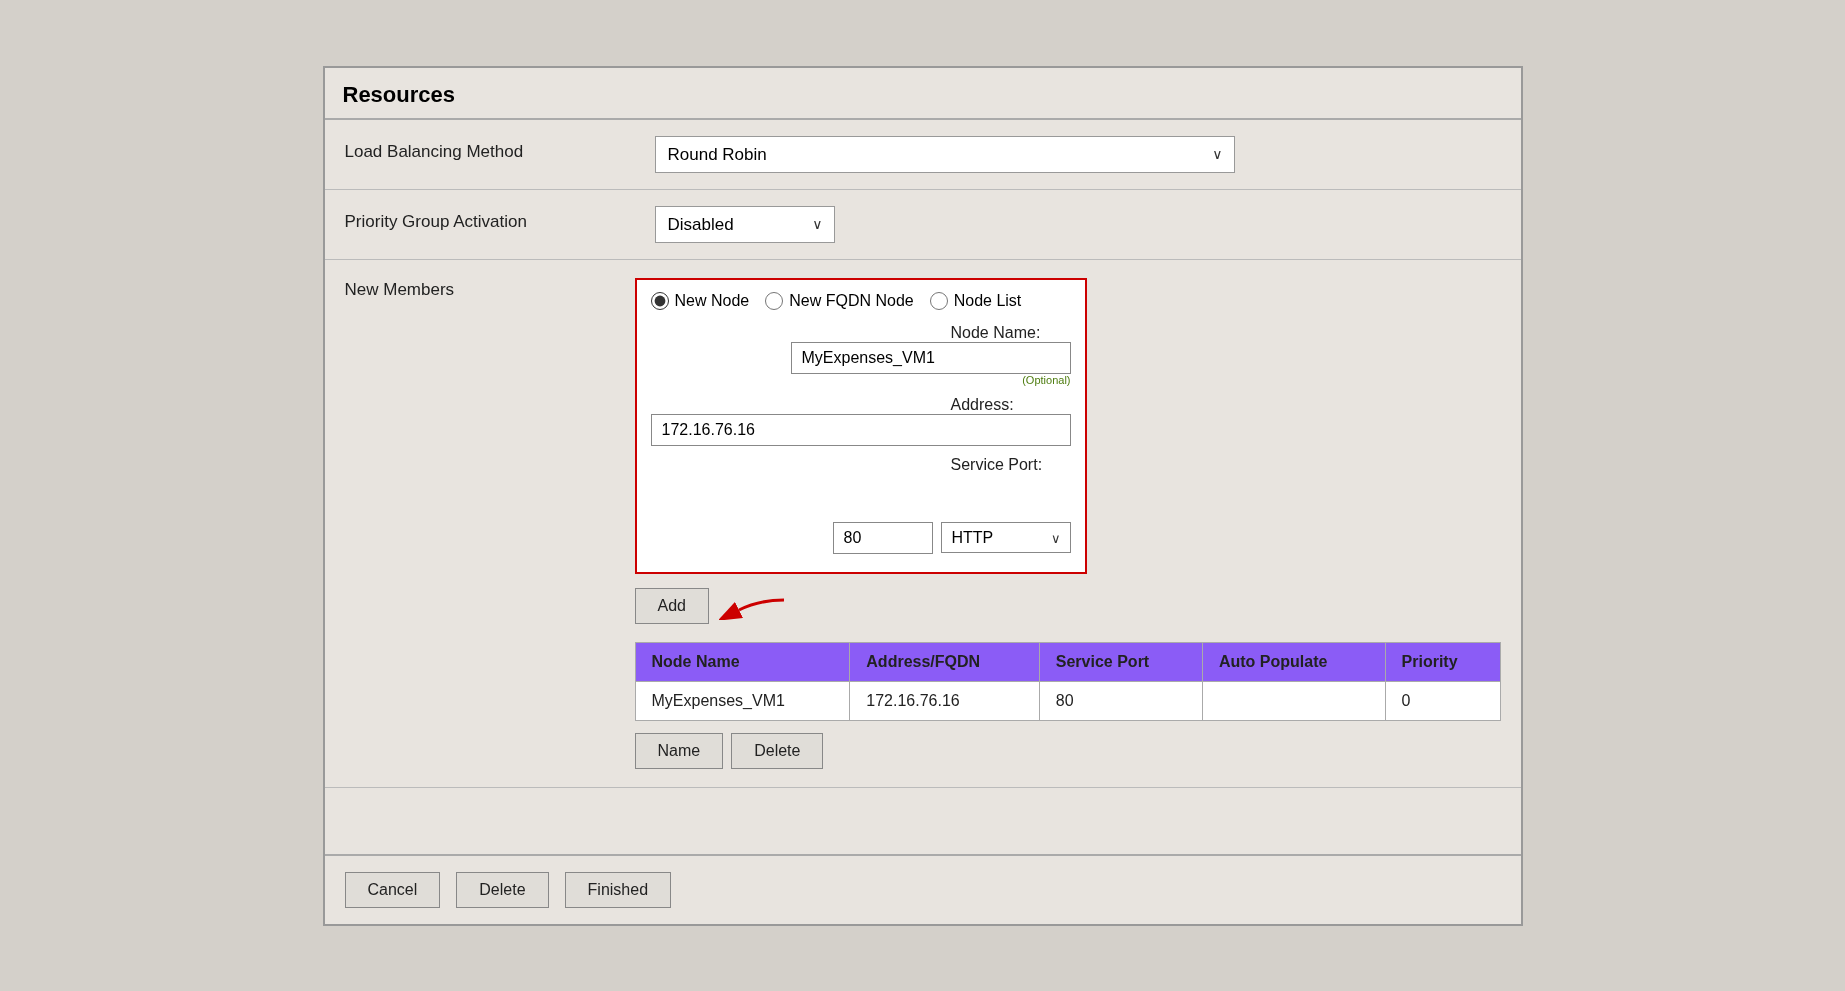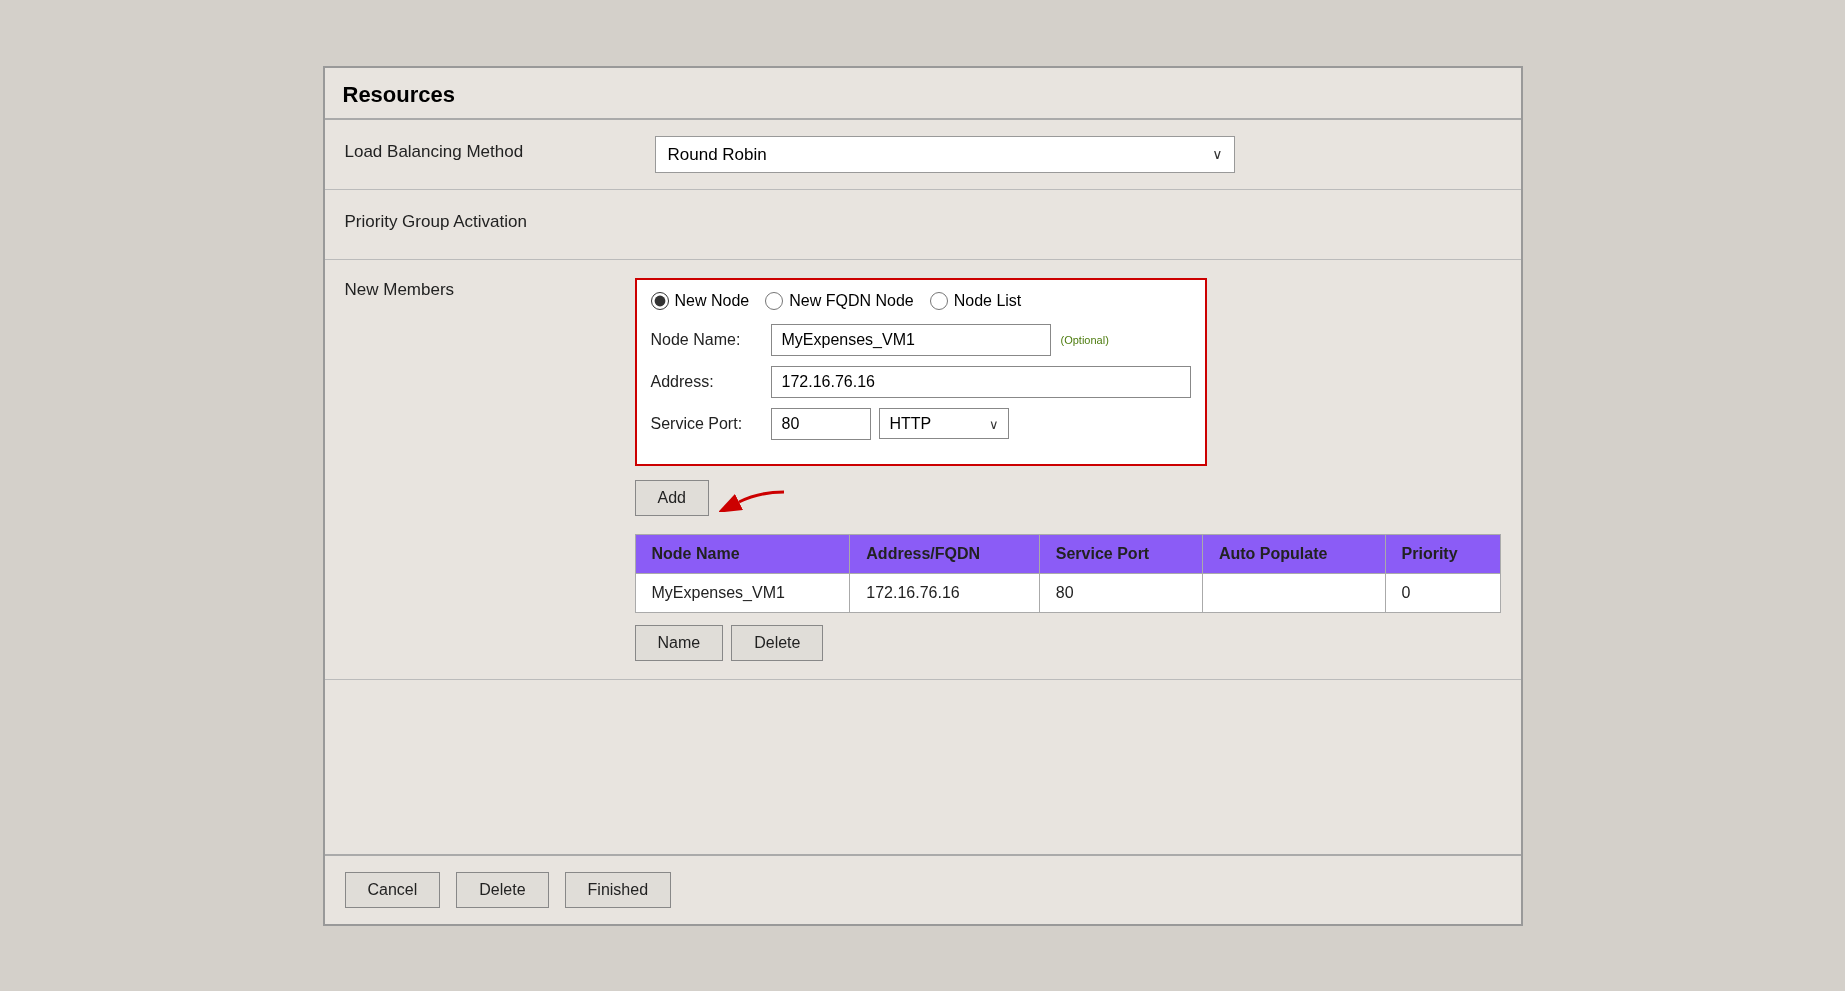--- a/index.html
+++ b/index.html
@@ -111,25 +111,27 @@
       white-space: nowrap;
     }
     input[type="radio"] {
       width: 18px;
       height: 18px;
       cursor: pointer;
       accent-color: #333;
     }
     .field-row {
       display: flex;
-      align-items: center;
+      align-items: flex-end;
       margin-bottom: 10px;
+      flex-direction: column;
     }
     .field-row:last-child {
-      margin-bottom: 10px;
+      margin-bottom: 4px;
+      gap: 48px;
     }
     .field-label {
       font-size: 16px;
       color: #222;
       width: 120px;
       min-width: 120px;
     }
     .field-input {
       border: 1px solid #888;
       padding: 6px 10px;
@@ -268,20 +270,28 @@
             <option>Least Connections</option>
             <option>Fastest</option>
             <option>Observed</option>
           </select>
         </div>
       </div>
     </div>
 
     <div class="form-row">
       <div class="form-label">Priority Group Activation</div>
+      <div class="form-control">
+        <div class="select-wrapper narrow">
+          <select class="dropdown">
+            <option>Disabled</option>
+            <option>Enabled</option>
+          </select>
+        </div>
+      </div>
     </div>
 
     <div class="new-members-row">
       <div class="new-members-label">New Members</div>
       <div class="new-members-content">
 
         
         <div class="combined-red-box">
           
           <div style="display:flex; align-items:center; gap:16px; margin-bottom:14px;">

